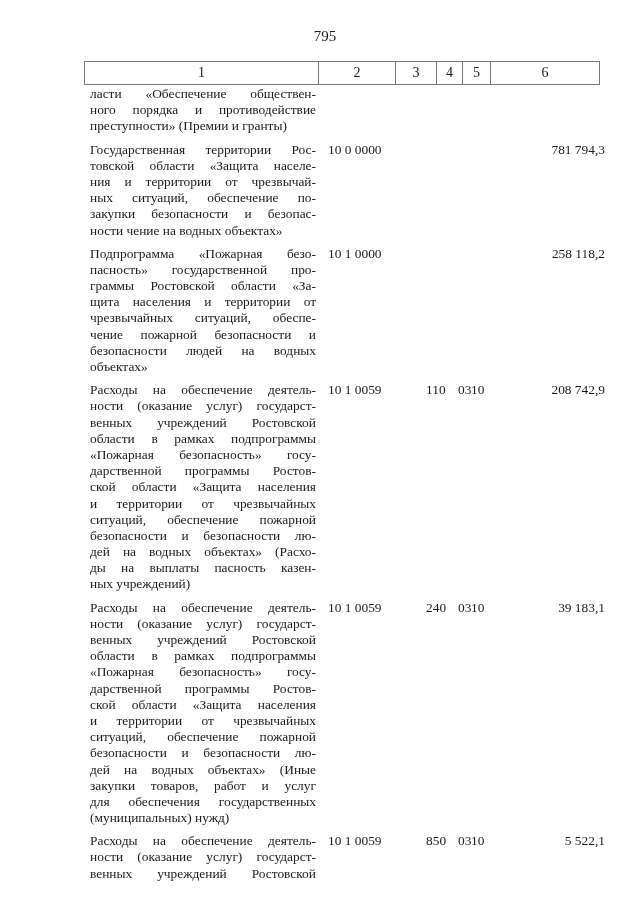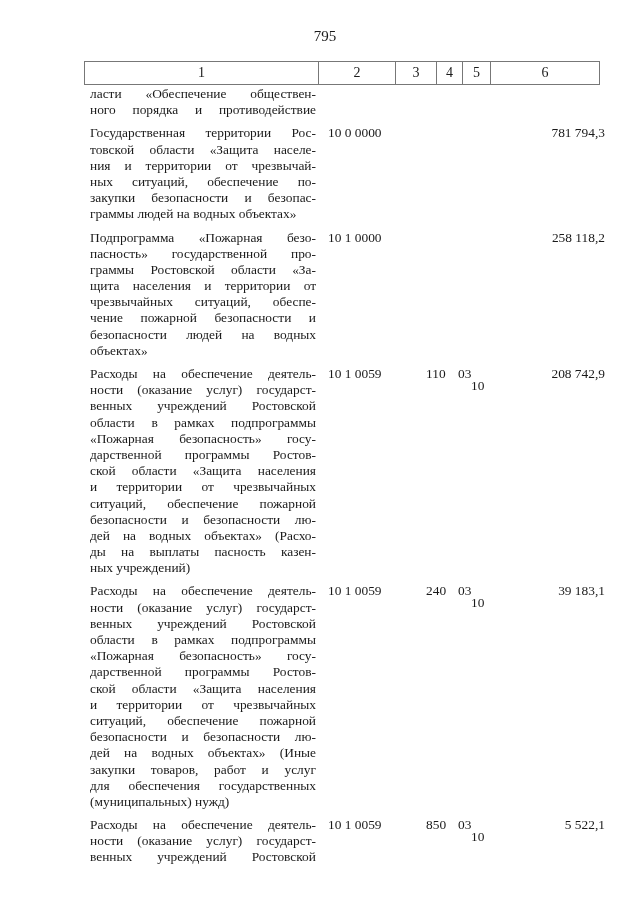--- a/index.html
+++ b/index.html
@@ -67,21 +67,21 @@
   .c-name .ln {
     display: block;
     text-align: justify;
     text-align-last: justify;
     height: 16.2px;
   }
   .c-name .ln.last { text-align-last: left; }
   .c-code { position: absolute; left: 238px; top: 0; }
   .c-vr   { position: absolute; left: 336px; top: 0; }
   .c-rz   { position: absolute; left: 368px; top: 0; }
-  .c-pr   { position: absolute; left: 381px; top: 0; margin-top: 12px; }
+  .c-pr   { position: absolute; left: 381px; top: 0; }
   .c-sum  { position: absolute; right: 0; top: 0; text-align: right; }
 </style>
 </head>
 <body>
 
 <div class="page-number">795</div>
 
 <table class="header-table">
   <tbody>
       <tr>
@@ -94,31 +94,32 @@
   </tr>
 </tbody>
   </table>
 
 <div class="rows">
 
   <div class="row">
     <div class="c-name">
       <span class="ln">ласти «Обеспечение обществен-</span>
       <span class="ln">ного порядка и противодействие</span>
+      <span class="ln last">преступности» (Премии и гранты)</span>
     </div>
   </div>
 
   <div class="row">
     <div class="c-name">
       <span class="ln">Государственная территории Рос-</span>
       <span class="ln">товской области «Защита населе-</span>
       <span class="ln">ния и территории от чрезвычай-</span>
       <span class="ln">ных ситуаций, обеспечение по-</span>
       <span class="ln">закупки безопасности и безопас-</span>
-      <span class="ln last">граммы людей на водных объектах»</span>
+      <span class="ln last">ности чение на водных объектах»</span>
     </div>
     <span class="c-code">10 0 0000</span>
     <span class="c-sum">781 794,3</span>
   </div>
 
   <div class="row">
     <div class="c-name">
       <span class="ln">Подпрограмма «Пожарная безо-</span>
       <span class="ln">пасность» государственной про-</span>
       <span class="ln">граммы Ростовской области «За-</span>

